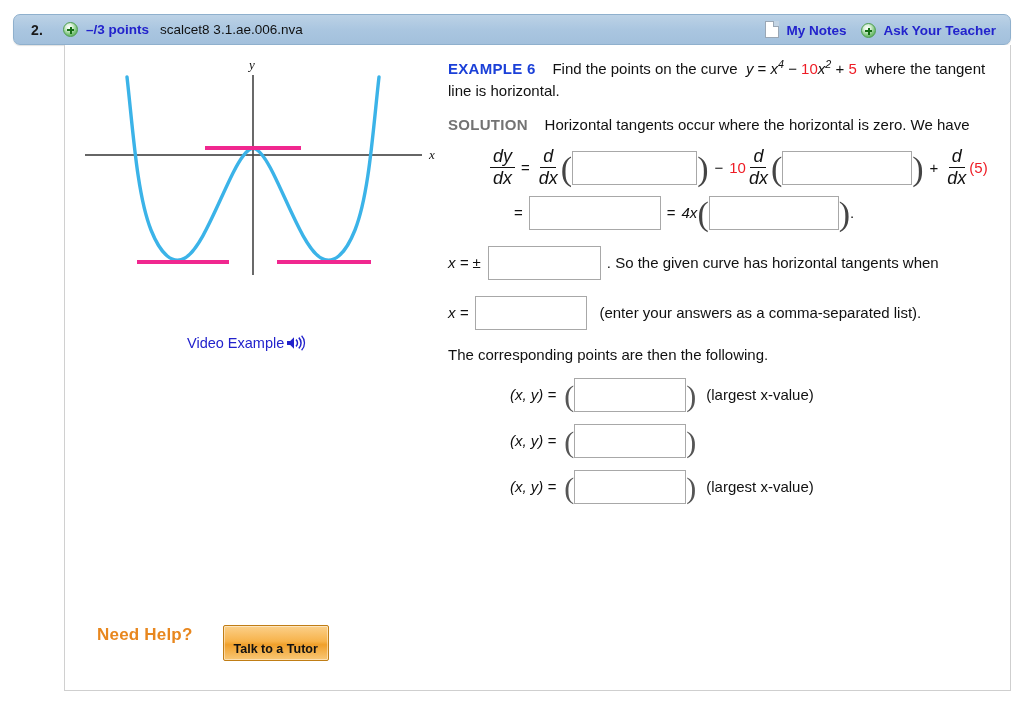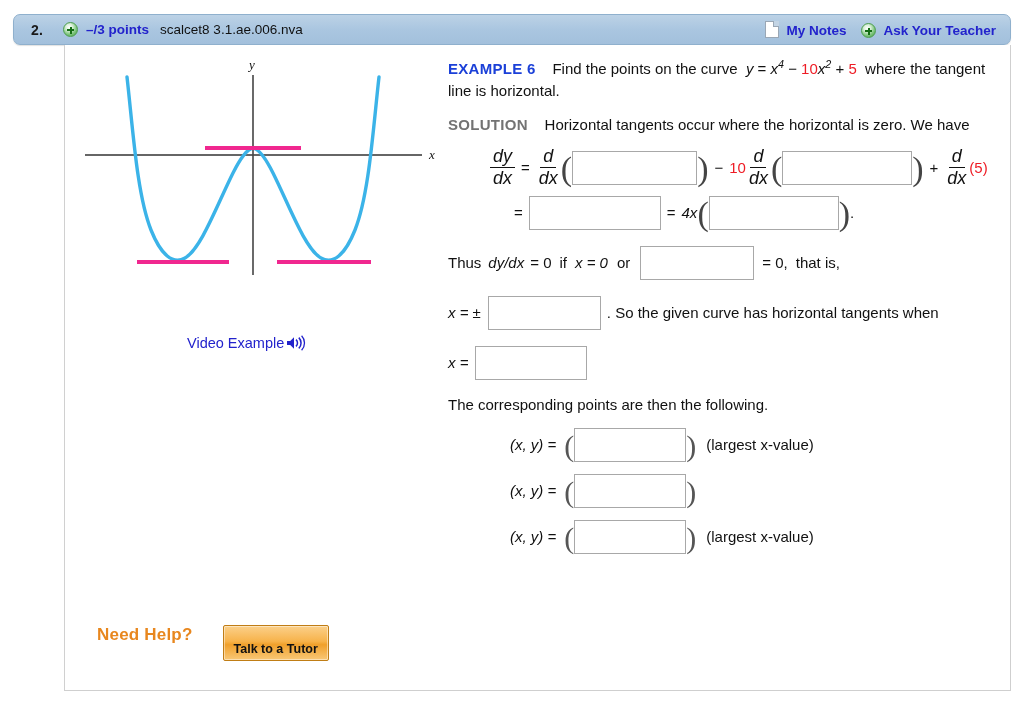--- a/index.html
+++ b/index.html
@@ -336,41 +336,31 @@
         <span class="op">=</span>
         <input class="ans-box w3" type="text" style="width: 132px;">
         <span class="op">=</span>
         <span class="it">4x</span>
         <span class="paren">(</span>
         <input class="ans-box w2" type="text" style="">
         <span class="paren">)</span>
         <span>.</span>
       </div>
 
-      <div class="math-row" style="margin-top:16px;">
-        <span>Thus</span>
-        <span class="it" style="margin-left:7px;">dy/dx</span>
-        <span style="margin-left:6px;">= 0</span>
-        <span style="margin-left:8px;">if</span>
-        <span class="it" style="margin-left:8px;">x = 0</span>
-        <span style="margin-left:9px;">or</span>
-        <input class="ans-box" type="text" style="width: 114px; margin-left: 10px;">
-        <span style="margin-left:8px;">= 0,</span>
-        <span style="margin-left:8px;">that is,</span>
-      </div>
 
       <div class="math-row" style="margin-top:16px;">
         <span class="it">x = ±</span>
         <input class="ans-box" type="text" style="width: 113px; margin-left: 7px;">
         <span style="margin-left:6px;">. So the given curve has horizontal tangents when</span>
       </div>
 
       <div class="math-row" style="margin-top:16px;">
         <span class="it">x =</span>
         <input class="ans-box" type="text" style="width: 112px; margin-left: 7px;">
+        <span style="margin-left:12px;">(enter your answers as a comma-separated list).</span>
       </div>
 
       <p class="para" style="margin-top:14px;">The corresponding points are then the following.</p>
 
       <div class="point-row">
         <span class="it">(x, y)  =</span>
         <span class="paren-sm" style="margin-left:8px;">(</span>
         <input class="ans-box" type="text" style="width: 112px;">
         <span class="paren-sm">)</span>
         <span class="lbl it" style="font-style:normal;">(largest x-value)</span>

